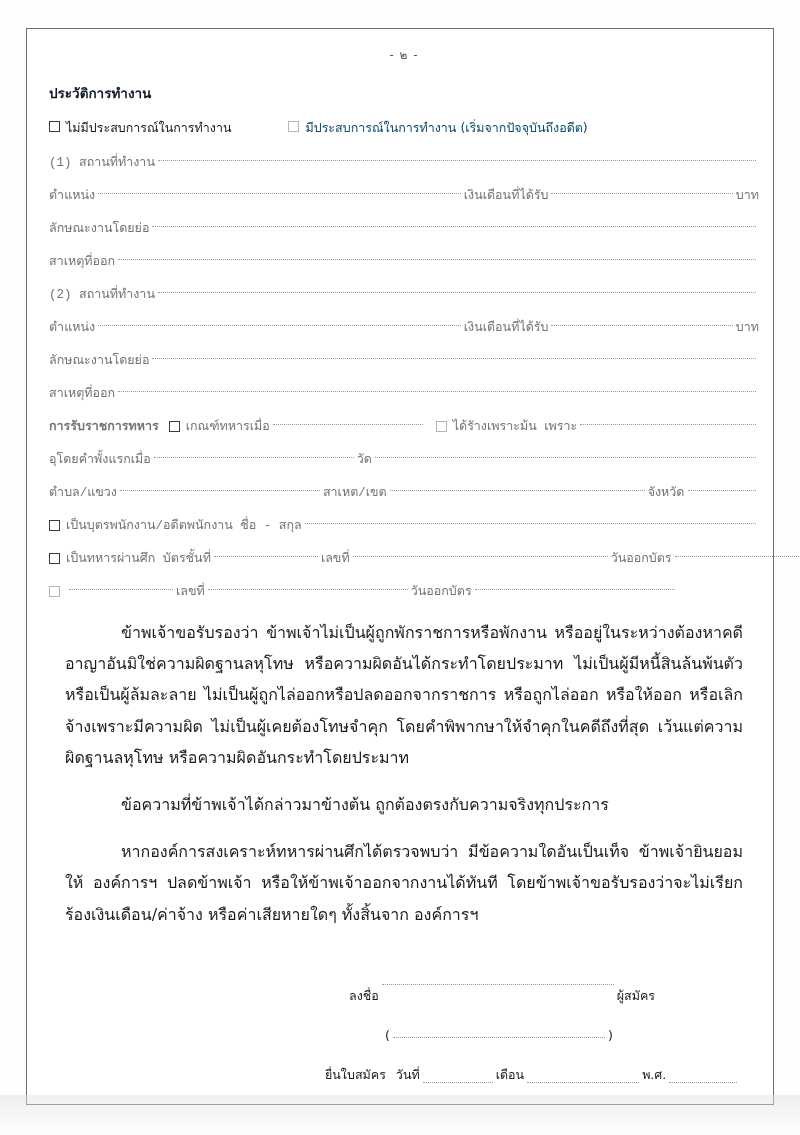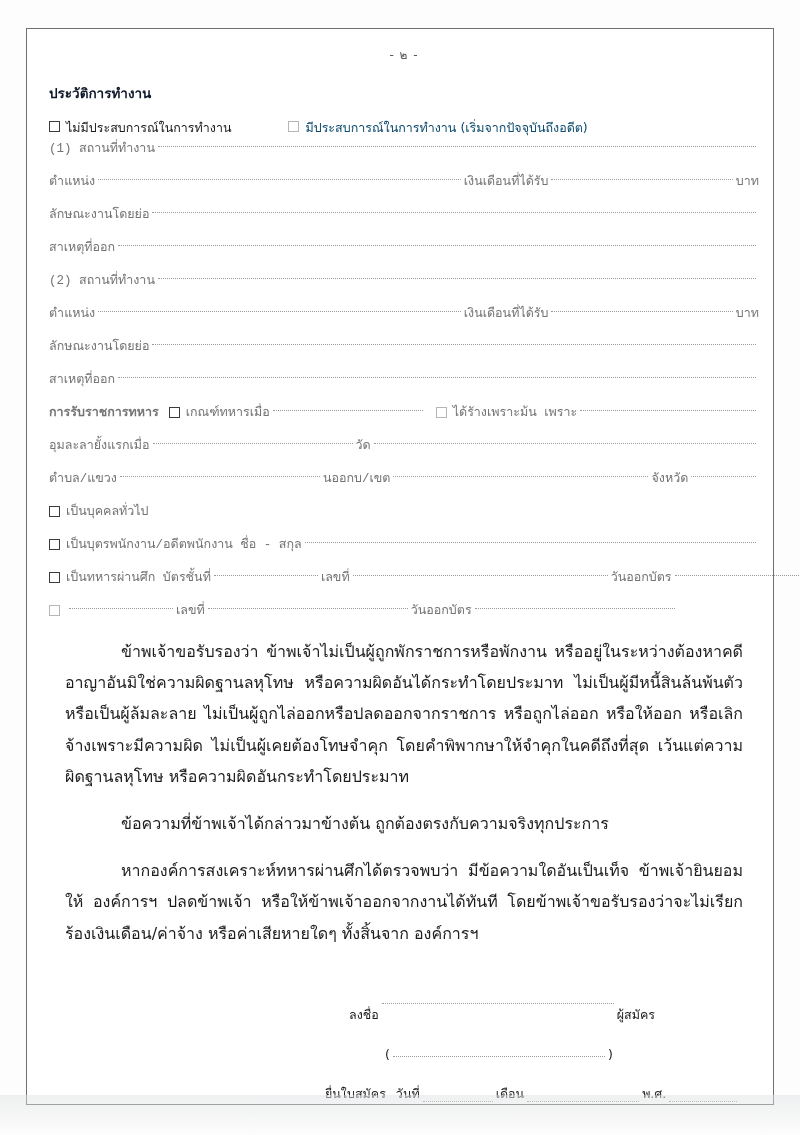--- a/index.html
+++ b/index.html
@@ -107,21 +107,21 @@
     top: 0px;
     flex: 0 0 auto;
     background: #fff;
   }
   .cb.faint { border-color: #b6b6b6; }
 
   .opt-row {
     display: flex;
     align-items: baseline;
     font-size: 12.5px;
-    margin-bottom: 0;
+    margin-bottom: 14px;
     text-align: center;
   }
   .opt {
     display: flex;
     align-items: baseline;
     white-space: nowrap;
   }
   .opt.second { margin-left: 57px; color: #0c4a6e; }
 
   .para {
@@ -239,39 +239,35 @@
         <span class="cb"></span>
         <span class="lbl">เกณฑ์ทหารเมื่อ</span>
         <span class="dots w-md"></span>
         <span class="gap-sm"></span>
         <span class="cb faint"></span>
         <span class="lbl">ได้รัางเพราะม้น เพราะ</span>
         <span class="dots"></span>
       </div>
 
       <div class="row">
-        <span class="lbl">อุมละลายั้งแรกเมื่อ</span>
+        <span class="lbl">อุโดยคำพั้งแรกเมื่อ</span>
         <span class="dots w-lg"></span>
         <span class="lbl">วัด</span>
         <span class="dots"></span>
       </div>
 
       <div class="row">
         <span class="lbl">ตำบล/แขวง</span>
         <span class="dots w-lg"></span>
-        <span class="lbl">นออกบ/เขต</span>
+        <span class="lbl">สาเหต/เขต</span>
         <span class="dots w-xl"></span>
         <span class="lbl">จังหวัด</span>
         <span class="dots"></span>
       </div>
 
-      <div class="row">
-        <span class="cb"></span>
-        <span class="lbl">เป็นบุคคลทั่วไป</span>
-      </div>
 
       <div class="row">
         <span class="cb"></span>
         <span class="lbl">เป็นบุตรพนักงาน/อดีตพนักงาน ชื่อ - สกุล</span>
         <span class="dots"></span>
       </div>
 
       <div class="row">
         <span class="cb"></span>
         <span class="lbl">เป็นทหารผ่านศึก บัตรชั้นที่</span>

